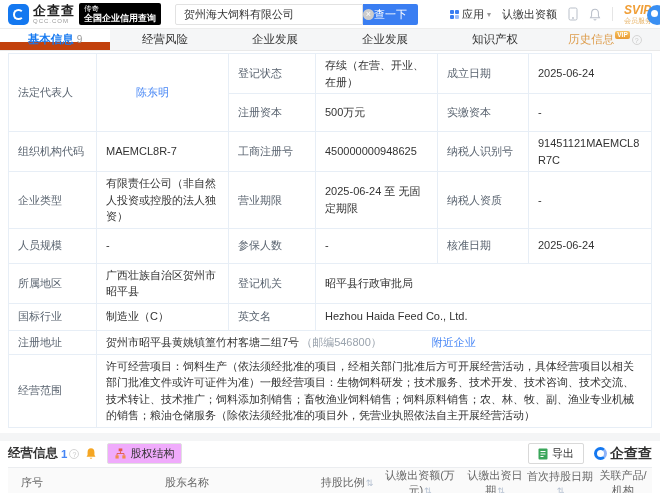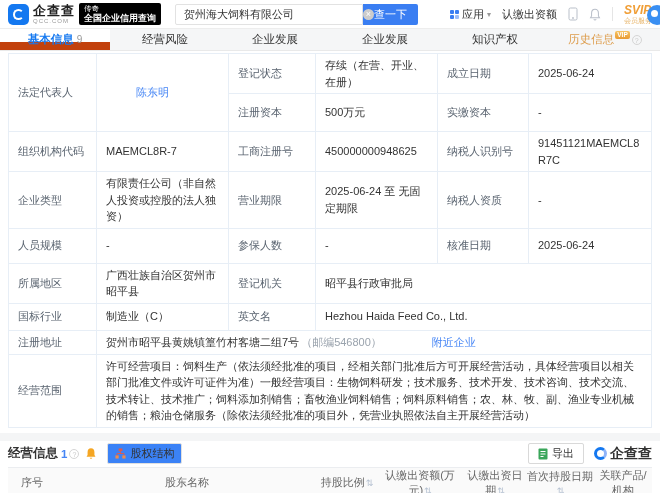--- a/index.html
+++ b/index.html
@@ -56,21 +56,21 @@
 
   
   .gap { height:8px; background:#f4f5f6; margin-top:5px; }
 
   
   .sh { padding:0 8px; }
   .sh-head { height:26px; display:flex; align-items:center; }
   .sh-title { font-size:12.5px; font-weight:bold; color:#333; }
   .sh-count { color:#4585f5; font-size:11.5px; margin-left:3px; font-weight:bold; }
   .bell { margin-left:6px; cursor:pointer; display:flex; }
-  .equity-btn { margin-left:10px; display:flex; align-items:center; gap:4px; border:1px solid #e0e0e0; border-radius:2px; font-size:11px; color:#333; padding:2px 7px; cursor:pointer; background:#3b82f6; }
+  .equity-btn { margin-left:10px; display:flex; align-items:center; gap:4px; border:1px solid #e0e0e0; border-radius:2px; font-size:11px; color:#333; padding:2px 7px; cursor:pointer; background:#f0abfc; }
   .sh-right { margin-left:auto; display:flex; align-items:center; gap:10px; }
   .export-btn { display:flex; align-items:center; gap:4px; border:1px solid #d9d9d9; border-radius:2px; font-size:11px; color:#333; padding:2px 9px; cursor:pointer; background:#fff; }
   .watermark { display:flex; align-items:center; gap:3px; }
   .wm-ic { width:13px; height:13px; border:3px solid #1478f0; border-radius:50%; border-right-color:#8fb4f9; }
   .wm-txt { font-size:14px; font-weight:bold; color:#333; }
 
   .sh-table { width:100%; border-collapse:collapse; table-layout:fixed; }
   .sh-table th { font-size:11px; color:#666; font-weight:normal; height:25px; background:#fafafa; border-top:1px solid #ebedf0; border-bottom:1px solid #ebedf0; text-align:center; }
   .sort-ic { color:#b6c2d2; font-size:9px; margin-left:1px; cursor:pointer; }
 </style>

